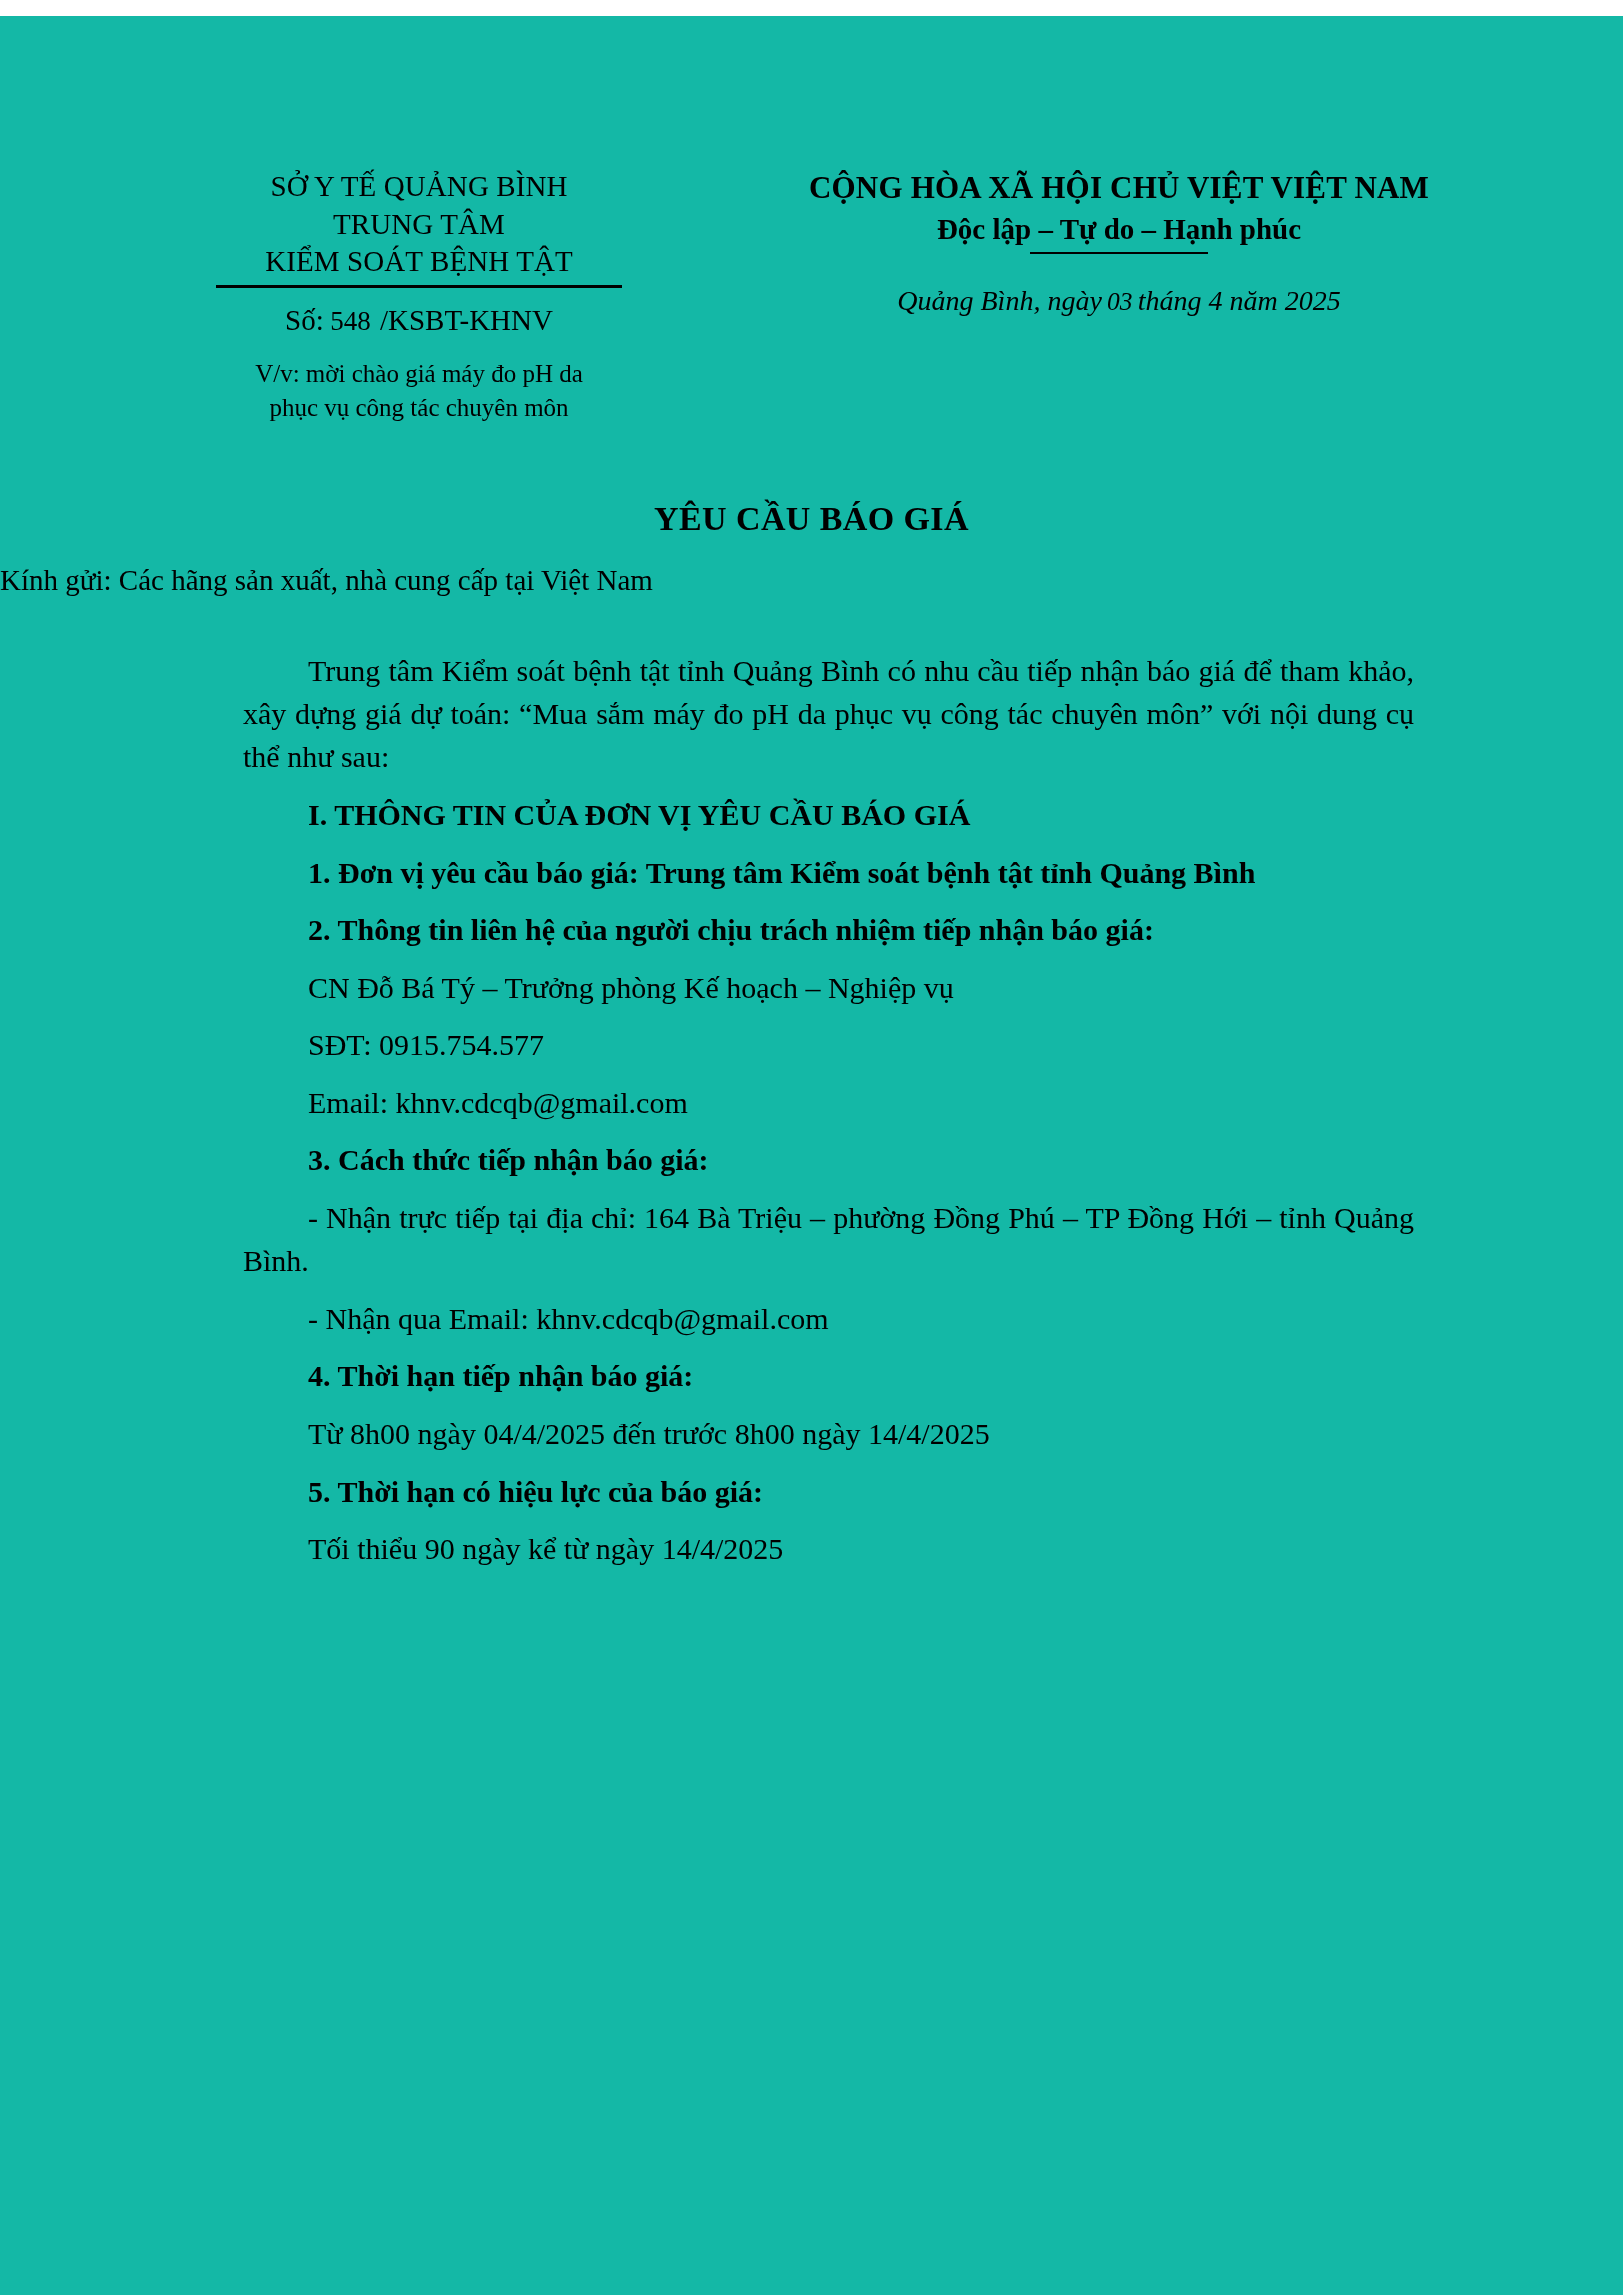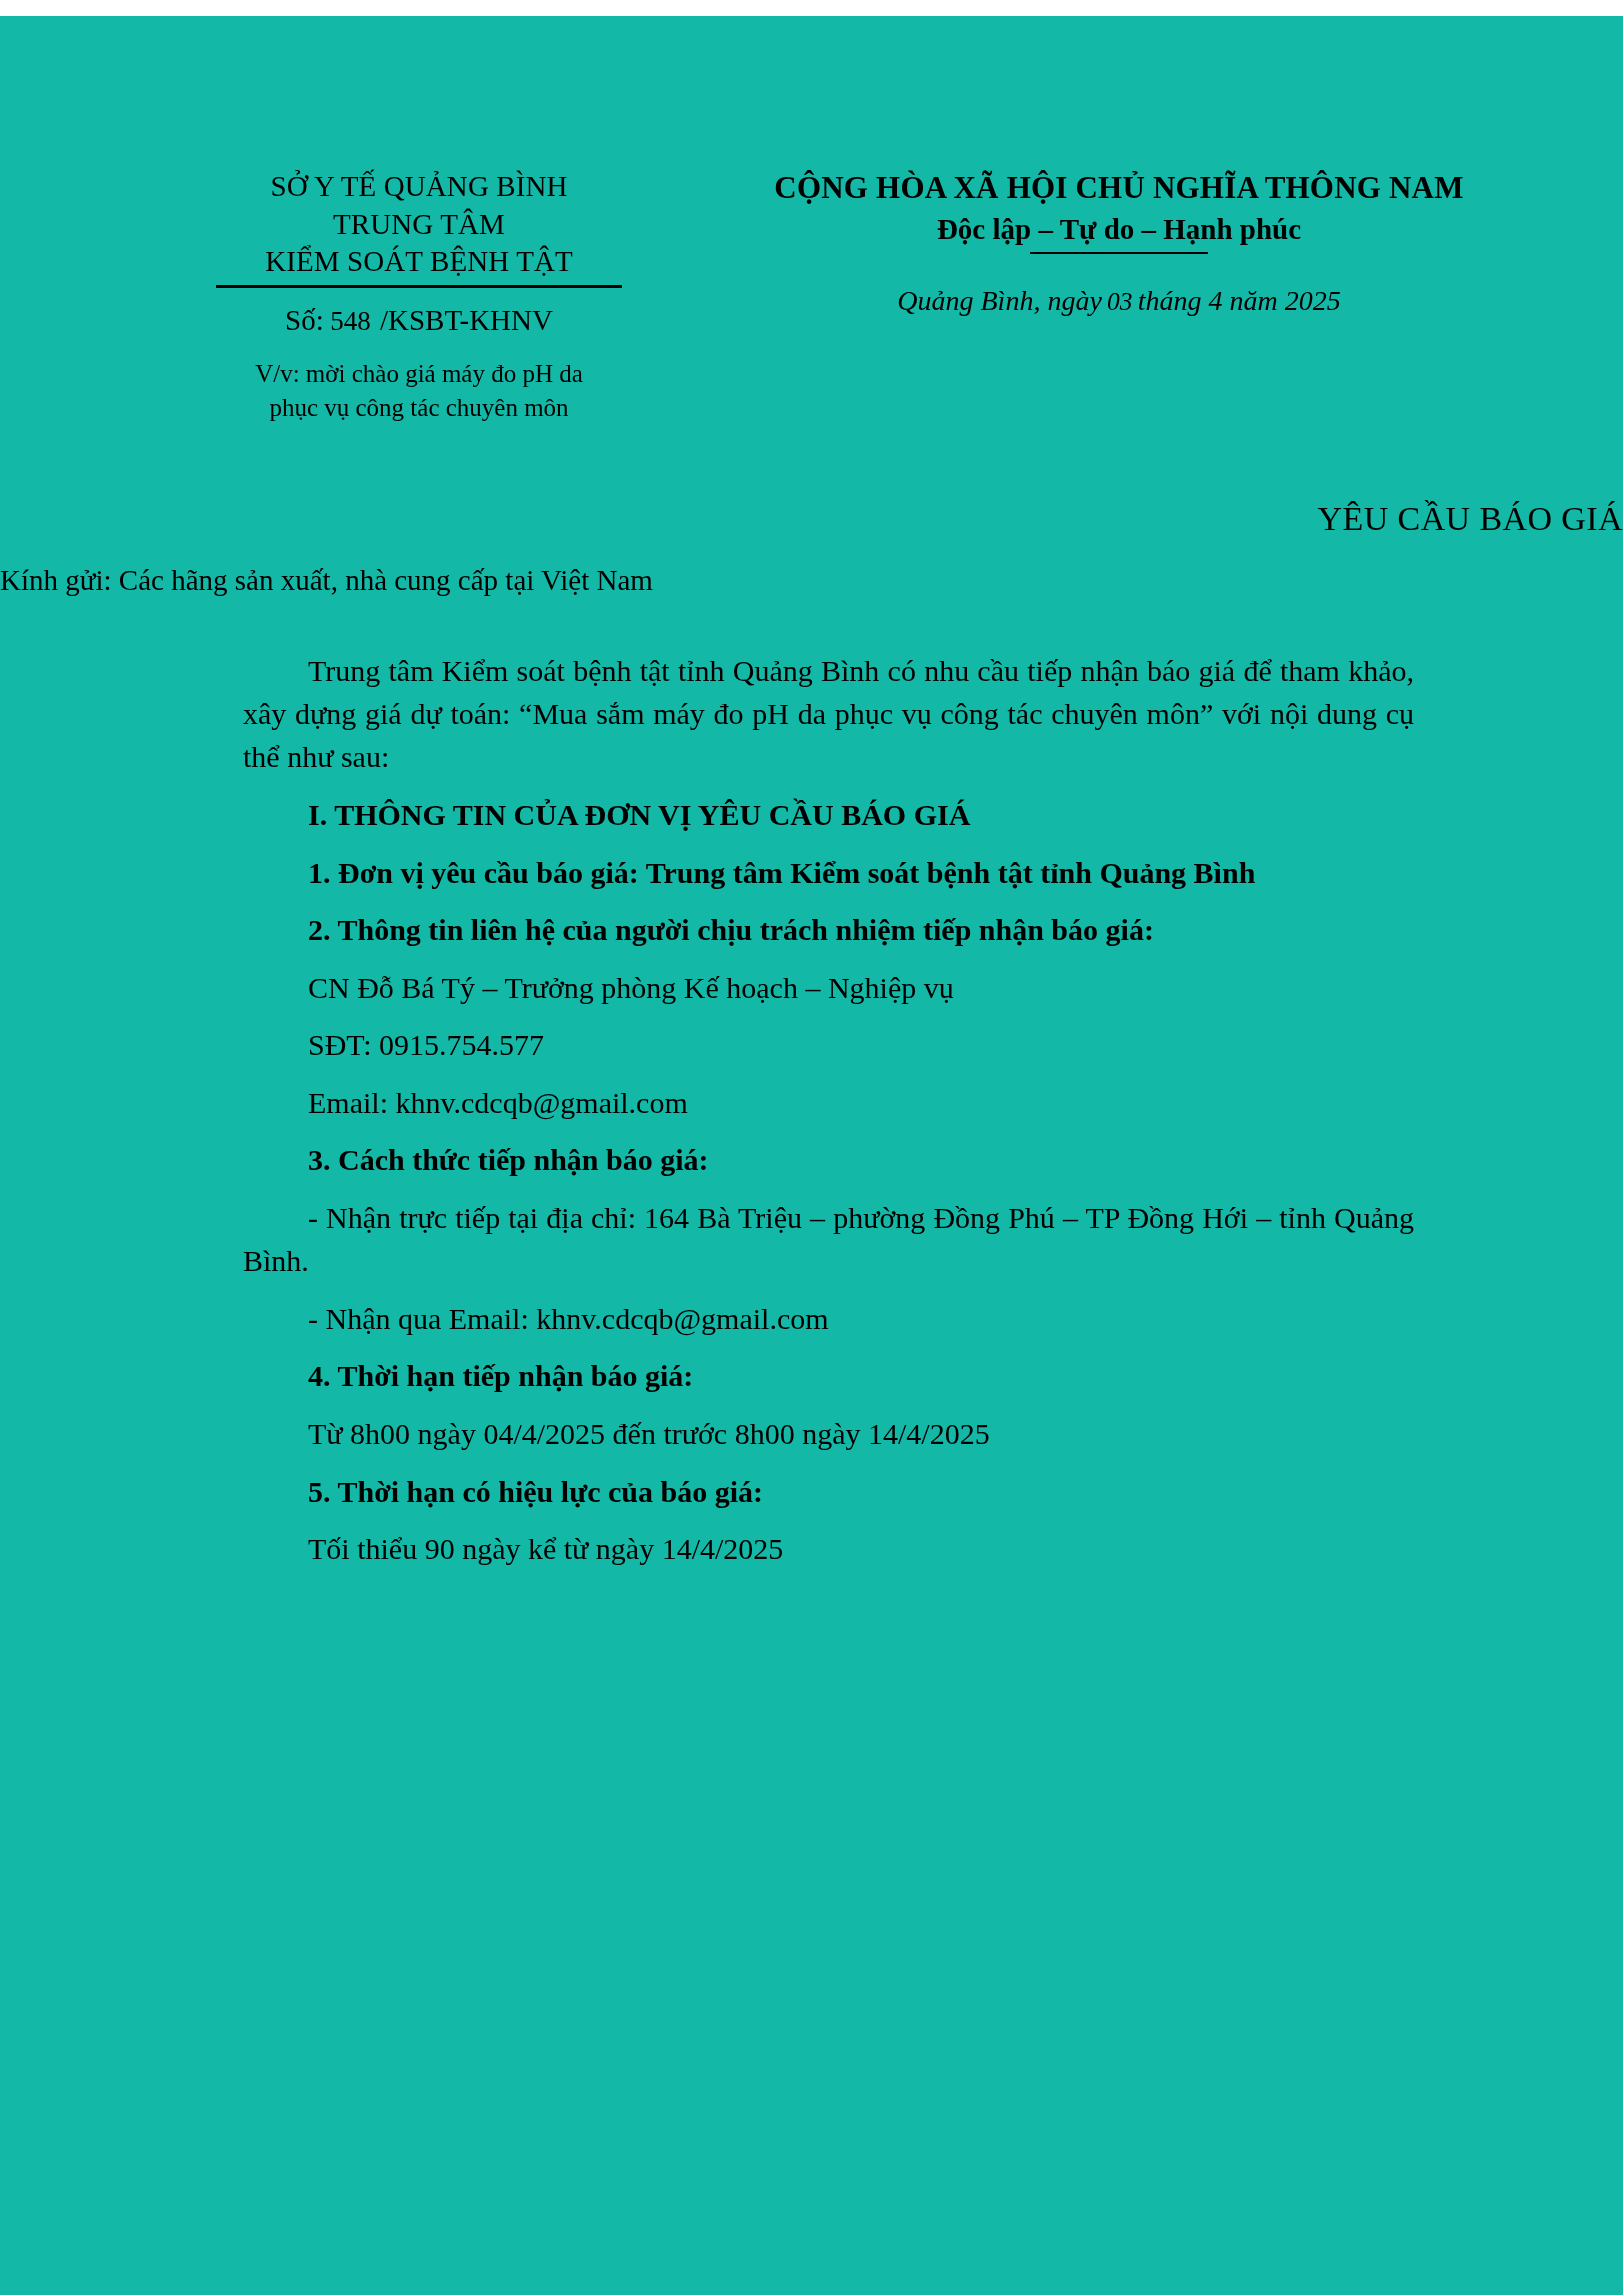--- a/index.html
+++ b/index.html
@@ -127,23 +127,23 @@
     font-size: 25.5px;
     padding: 0 5.2px;
   }
 
   
   .doc-title {
     position: absolute;
     top: 484px;
     left: 0;
     width: 100%;
-    text-align: right;
+    text-align: center;
     font-size: 34px;
-    font-weight: normal;
+    font-weight: bold;
     letter-spacing: 0.4px;
   }
 
   .addressee {
     position: absolute;
     top: 548px;
     left: 0;
     width: 100%;
     text-align: left;
     font-size: 29px;
@@ -209,21 +209,21 @@
         <span>Số:</span><span class="so-number">548</span><span>/KSBT-KHNV</span>
       </div>
 
       <div class="vv-block">
         <div>V/v: mời chào giá máy đo pH da</div>
         <div>phục vụ công tác chuyên môn</div>
       </div>
     </div>
 
     <div class="header-right">
-      <div class="nation-line1">CỘNG HÒA XÃ HỘI CHỦ NGHĨA THÔNG NAM</div>
+      <div class="nation-line1">CỘNG HÒA XÃ HỘI CHỦ VIỆT VIỆT NAM</div>
       <div>
         <span class="nation-line2">Độc lập – Tự do – Hạnh phúc</span>
       </div>
       <div class="hr-under-nation"></div>
 
       <div class="date-line">
         <span>Quảng Bình, ngày</span><span class="date-day">03</span><span>tháng 4 năm 2025</span>
       </div>
     </div>
 

